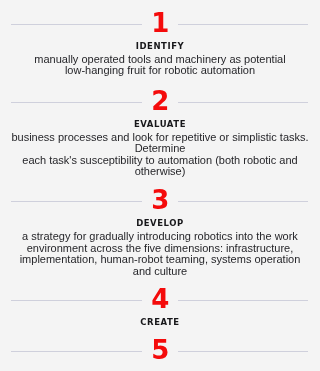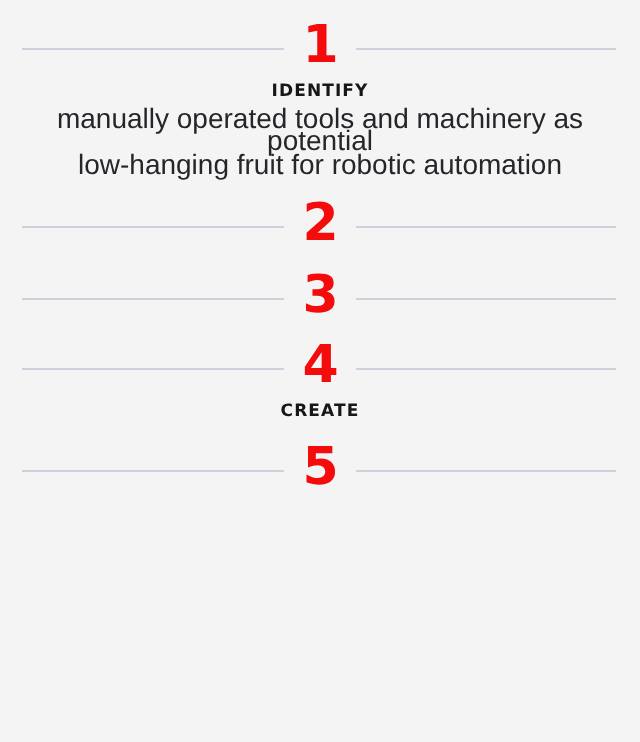--- a/index.html
+++ b/index.html
@@ -81,21 +81,21 @@
     letter-spacing: 0.55px;
     text-transform: uppercase;
     text-align: center;
   }
 
   
   .step-body {
     margin-top: 3px;
     color: #26262a;
     font-family: "Liberation Sans", sans-serif;
-    font-size: 14px;
+    font-size: 11px;
     line-height: 11.4px;
     text-align: center;
     max-width: 306px;
     padding: 0 4px;
     box-sizing: border-box;
     white-space: pre-line;
   }
 
   
   .step-1 { margin-top: 8px; }
@@ -119,28 +119,35 @@
     <div class="step-body">manually operated tools and machinery as potential
 low-hanging fruit for robotic automation</div>
   </div>
 
   <div class="step step-2">
     <div class="step-rule">
       <span class="rule-line left"></span>
       <span class="rule-line right"></span>
       <span class="step-number">2</span>
     </div>
+    <div class="step-title">EVALUATE</div>
+    <div class="step-body">business processes and look for repetitive or simplistic tasks. Determine
+each task's susceptibility to automation (both robotic and otherwise)</div>
   </div>
 
   <div class="step step-3">
     <div class="step-rule">
       <span class="rule-line left"></span>
       <span class="rule-line right"></span>
       <span class="step-number">3</span>
     </div>
+    <div class="step-title">DEVELOP</div>
+    <div class="step-body">a strategy for gradually introducing robotics into the work
+environment across the five dimensions: infrastructure,
+implementation, human-robot teaming, systems operation and culture</div>
   </div>
 
   <div class="step step-4">
     <div class="step-rule">
       <span class="rule-line left"></span>
       <span class="rule-line right"></span>
       <span class="step-number">4</span>
     </div>
     <div class="step-title">CREATE</div>
   </div>

